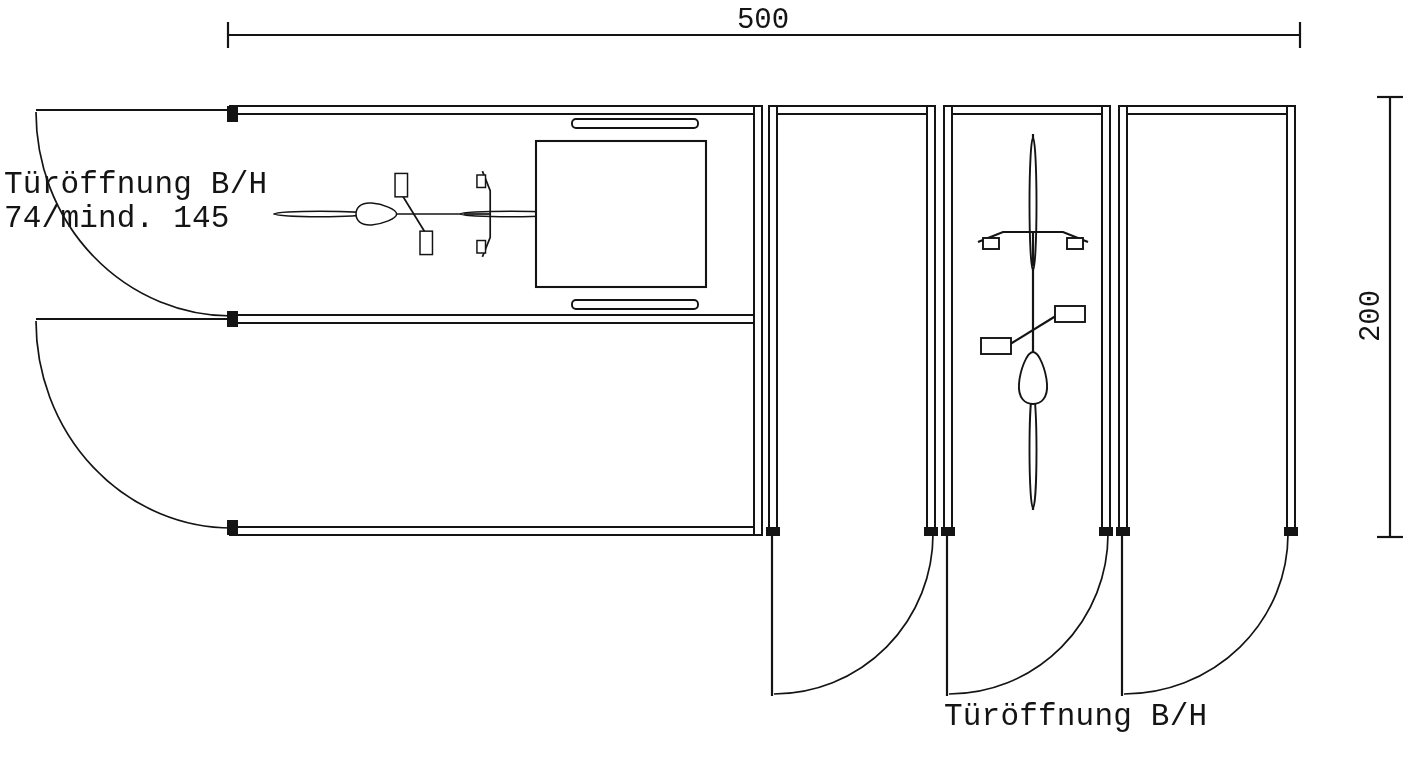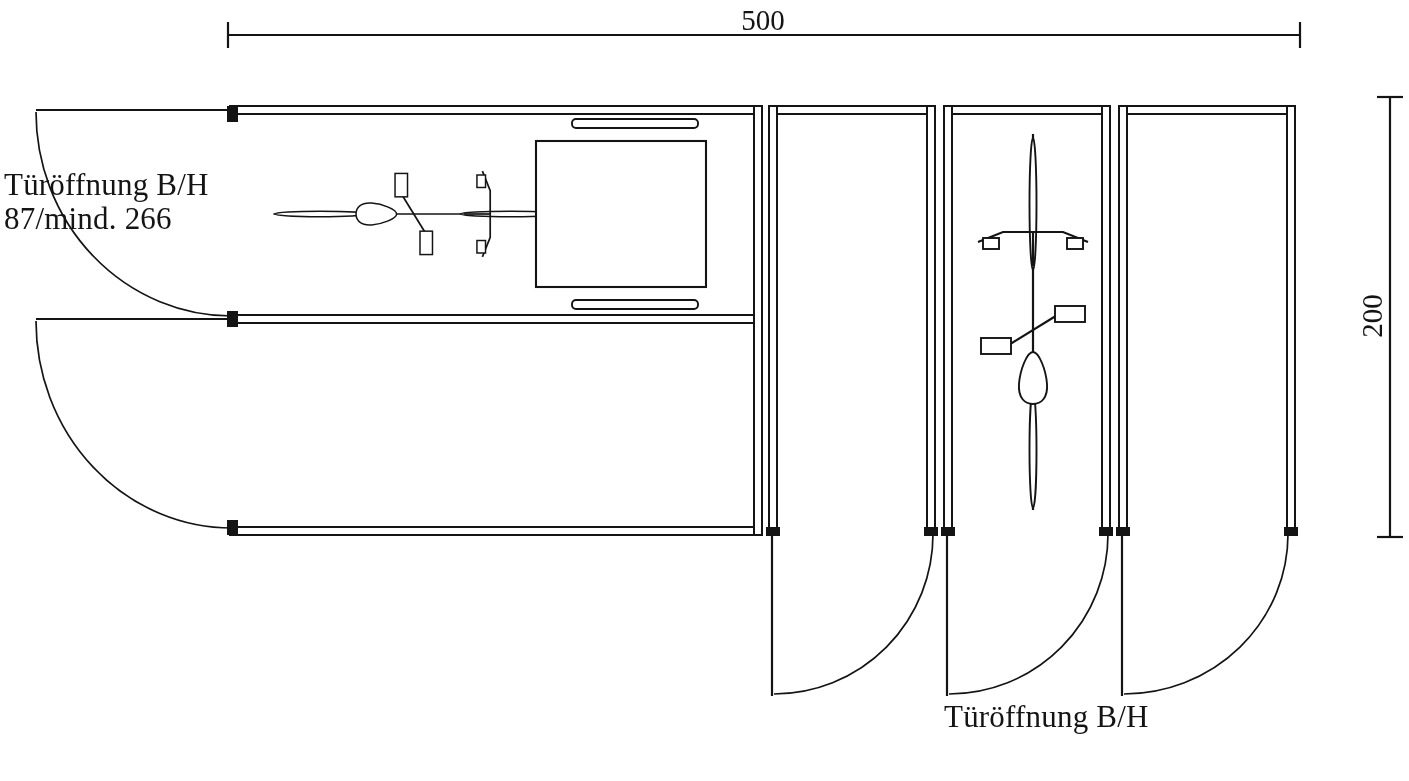--- a/index.html
+++ b/index.html
@@ -5,21 +5,21 @@
   :root{
     --line-color:#141414;
     --bg-color:#ffffff;
   }
   html,body{margin:0;padding:0;background:var(--bg-color);}
   .canvas{
     position:relative;
     width:1409px;
     height:781px;
     background:var(--bg-color);
-    font-family:Liberation Serif, serif;
+    font-family:Liberation Mono, monospace;
     color:var(--line-color);
     overflow:hidden;
   }
   svg.plan{position:absolute;left:0;top:0;}
   
   .w{fill:#ffffff;stroke:var(--line-color);stroke-width:2;}        
   .solid{fill:var(--line-color);stroke:none;}                      
   .t2{fill:none;stroke:var(--line-color);stroke-width:2.2;stroke-linecap:butt;}
   .thin{fill:none;stroke:var(--line-color);stroke-width:1.7;}
   .part{fill:#ffffff;stroke:var(--line-color);stroke-width:1.9;}
@@ -145,20 +145,20 @@
       <path class="thin" d="M 1124 694 A 164 160 0 0 0 1288 534"></path>
     </g>
   </svg>
 
   <div class="dim-label" style="left:633px;top:4px;width:260px;">500</div>
 
   <div class="dim-label depth" style="left:1312px;top:299px;">200</div>
 
   <div class="note" style="left:4px;top:168px;">
     <div>Türöffnung B/H</div>
-    <div>87/mind. 266</div>
+    <div>74/mind. 145</div>
   </div>
 
   <div class="note" style="left:944px;top:700px;">
     <div>Türöffnung B/H</div>
   </div>
 
 </div>
 
 </body></html>

